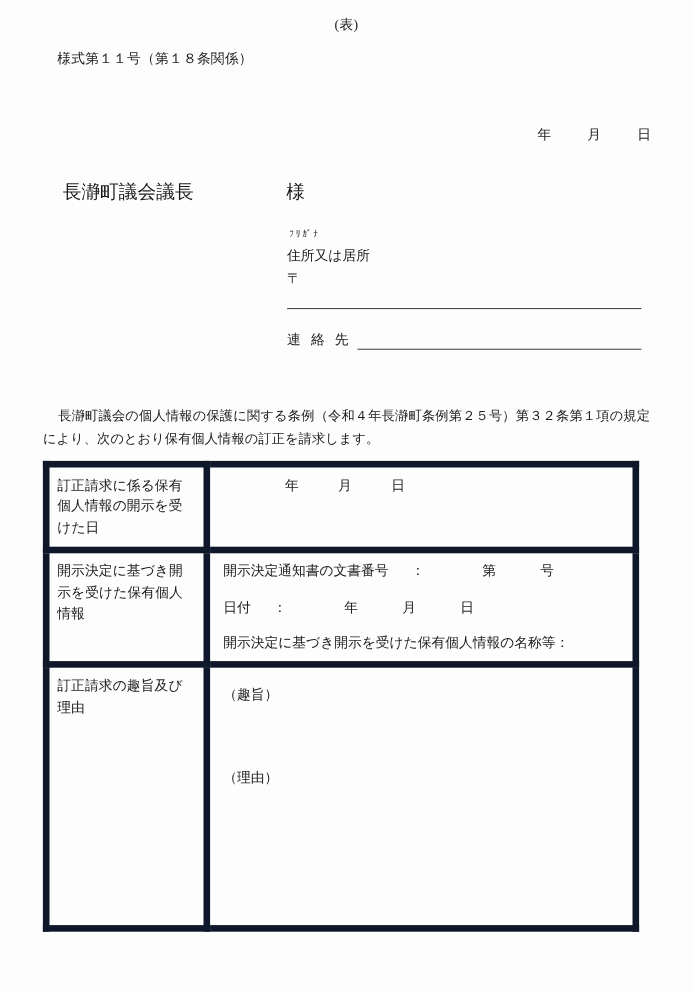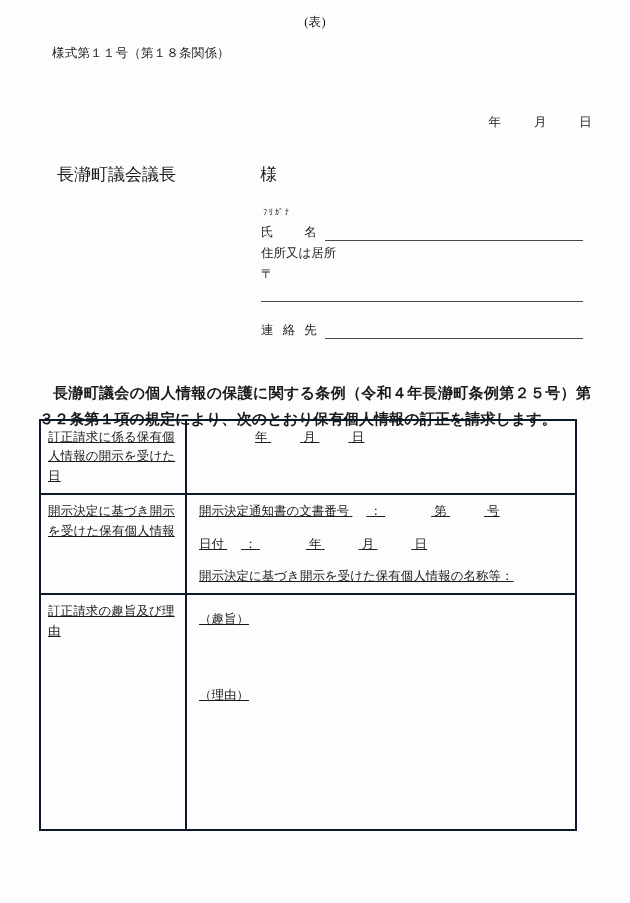--- a/index.html
+++ b/index.html
@@ -128,46 +128,44 @@
   }
 
   .addr-line  { height: 21px; }
   .postal-line { height: 21px; }
   .addr-blank { height: 17px; }
   .contact-row { margin-top: 16px; }
 
   
   .ordinance {
     position: absolute;
-    top: 380px;
+    top: 368px;
     left: 39px;
     width: 552px;
-    font-size: 15px;
+    font-size: 12px;
     line-height: 1.75;
     text-indent: 14px;
     letter-spacing: 0.1px;
     text-align: justify;
-    font-weight: bold;
   }
 
   
   .form-table {
     position: absolute;
     top: 419px;
     left: 39px;
     width: 536px;
     border-collapse: collapse;
     table-layout: fixed;
     font-size: 12.5px;
   }
   .form-table td {
-    border: 2px solid #0f172a;
+    border: 6px solid #0f172a;
     vertical-align: top;
     padding: 0;
-    text-decoration: underline;
   }
   .col-label { width: 146px; }
   .col-value { width: 390px; }
 
   .cell-label {
     padding: 7px 7px 7px 7px;
     line-height: 1.55;
     letter-spacing: 0.1px;
   }
   .cell-label-mid {
@@ -220,26 +218,20 @@
 
   <div class="addressee">
     <span>長瀞町議会議長</span>
     <span class="sama">様</span>
   </div>
 
   <div class="applicant">
 
     <div class="furigana">ﾌﾘｶﾞﾅ</div>
 
-    <div class="field-row">
-      <span class="field-label">
-        <span class="label-spread-2">氏名</span>
-      </span>
-      <span class="rule"></span>
-    </div>
 
     <div class="field-row addr-line">
       <span>住所又は居所</span>
     </div>
 
     <div class="field-row postal-line">
       <span>〒</span>
     </div>
 
     <div class="addr-blank"></div>

